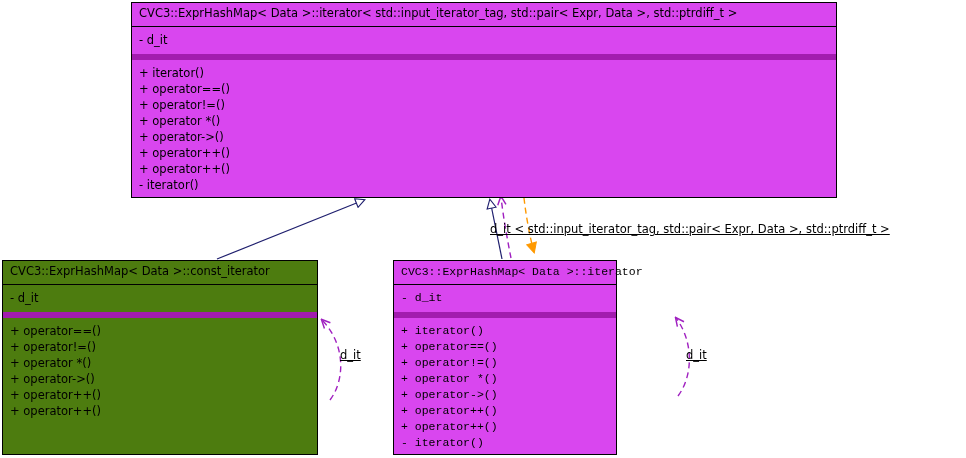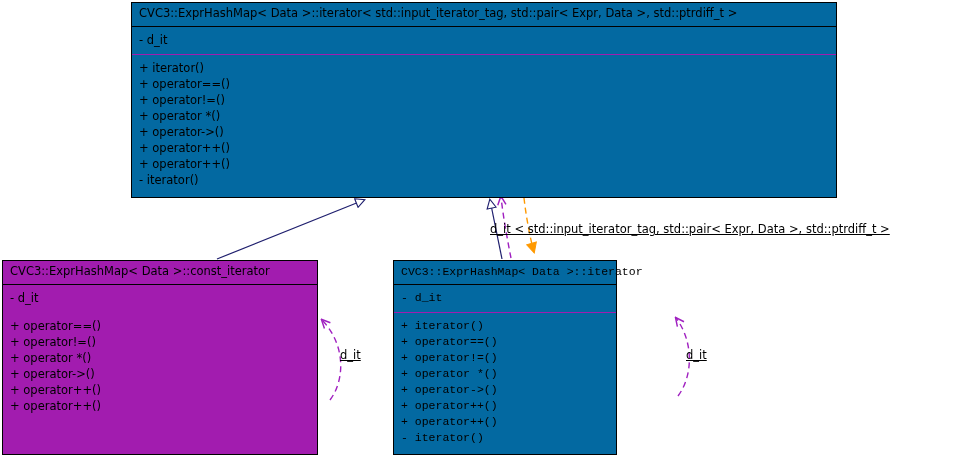--- a/index.html
+++ b/index.html
@@ -19,40 +19,40 @@
     position: absolute;
     left: 0; top: 0;
     width: 966px;
     height: 458px;
   }
 
   .uml-box {
     position: absolute;
     box-sizing: border-box;
     border: 1px solid #000000;
-    background: #0369a1;
+    background: #d946ef;
     font-size: 11.5px;
     color: #000000;
     line-height: 1.0;
   }
   .uml-box.filled {
-    background: #a21caf;
+    background: #4d7c0f;
   }
 
   .uml-title {
     box-sizing: border-box;
     padding: 5px 7px 6px 7px;
     border-bottom: 1px solid #000000;
     white-space: nowrap;
     font-size: 11.5px;
   }
   .uml-attrs {
     box-sizing: border-box;
     padding: 5px 7px 6px 7px;
-    border-bottom: 1px solid #a21caf;
+    border-bottom: 6px solid #a21caf;
     white-space: nowrap;
   }
   .uml-ops {
     box-sizing: border-box;
     padding: 5px 7px 6px 7px;
   }
   .uml-row {
     white-space: nowrap;
     height: 16px;
     line-height: 16px;

